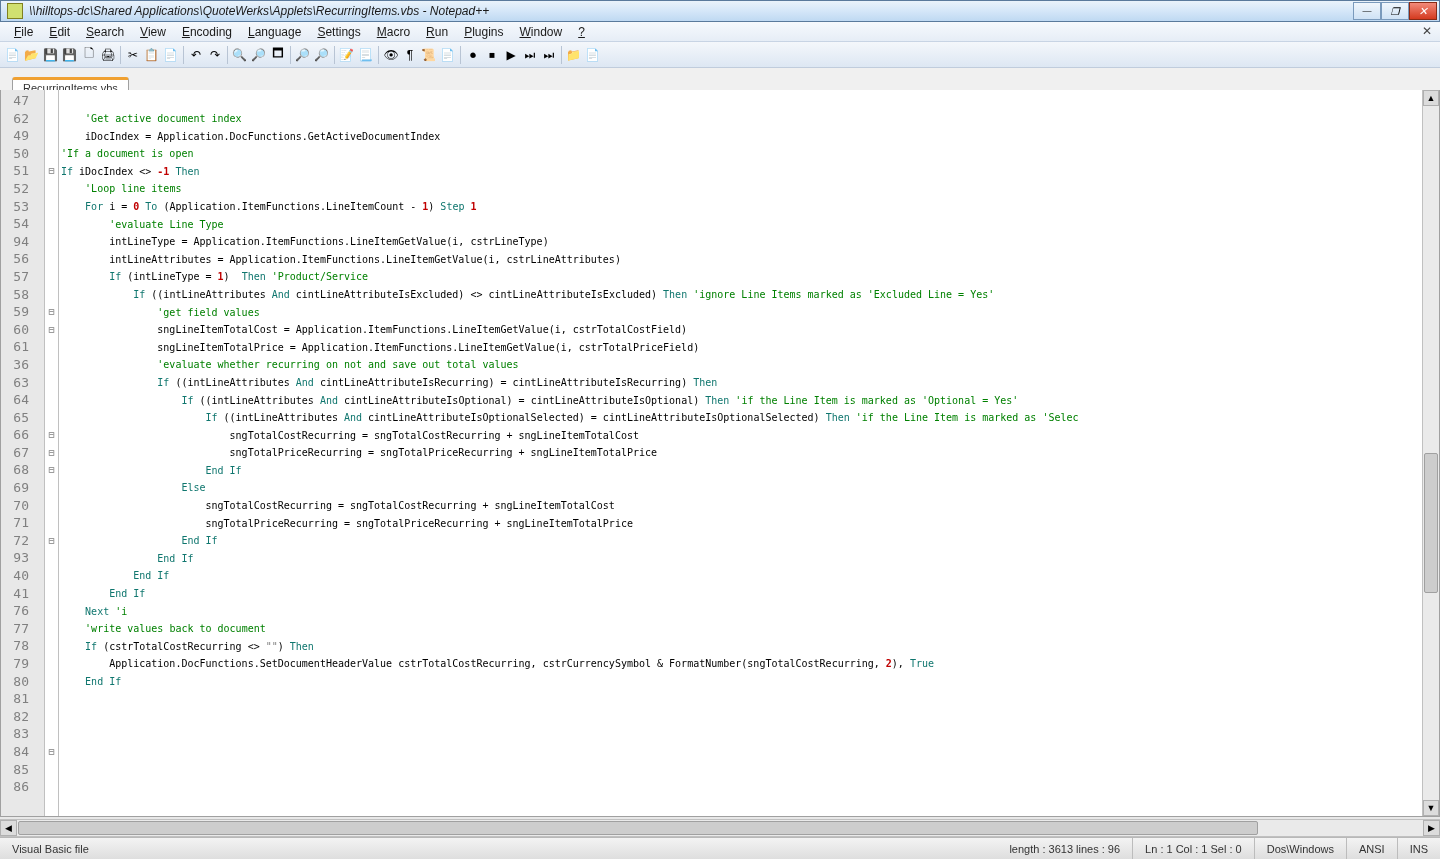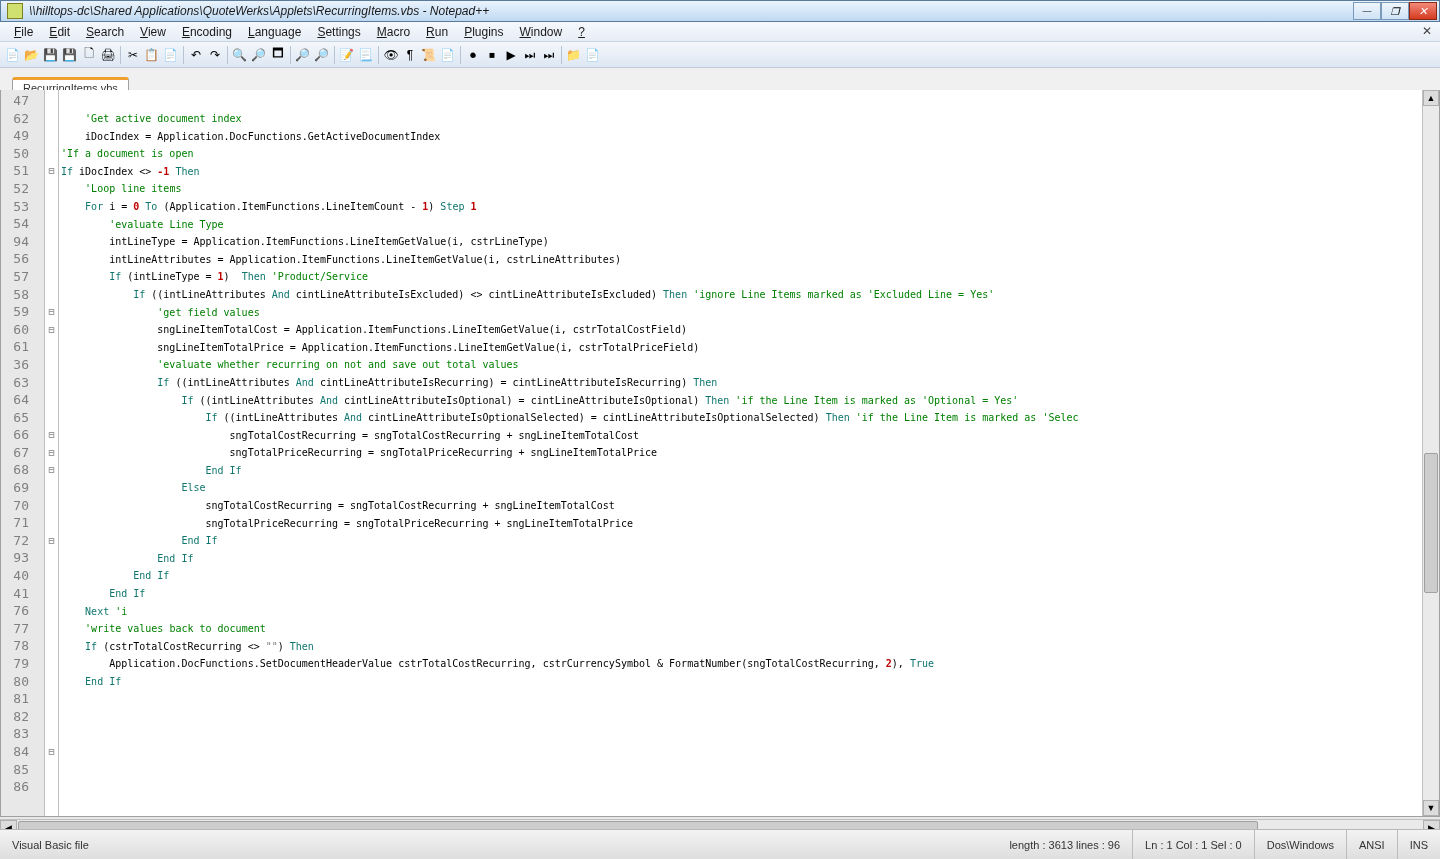--- a/index.html
+++ b/index.html
@@ -45,21 +45,21 @@
 .vscroll .arrow{height:16px;background:#dcdcdc;border:1px solid #b0b0b0;display:flex;align-items:center;justify-content:center;font-size:9px;}
 .vscroll .thumb{position:absolute;left:1px;right:1px;top:50%;height:140px;background:#cdcdcd;border:1px solid #a0a0a0;border-radius:2px;}
 
 
 .hscroll { position:absolute; left:0; right:0; bottom:22px; height:18px; background:#eaeaea; border-top:1px solid #c0c0c0; border-bottom:1px solid #c0c0c0; display:flex; }
 .hscroll .arrow{width:17px;background:#dcdcdc;border:1px solid #b0b0b0;display:flex;align-items:center;justify-content:center;font-size:9px;}
 .hscroll .track{flex:1;position:relative;}
 .hscroll .thumb{position:absolute;top:1px;bottom:1px;left:1px;width:1240px;background:#cdcdcd;border:1px solid #a0a0a0;border-radius:2px;}
 
 
-.statusbar { position:absolute; bottom:0; left:0; right:0; height:30px; background:linear-gradient(to bottom,#f3f3f3,#dedede); border-top:1px solid #b8b8b8; display:flex; align-items:center; font-size:11px; color:#333; }
+.statusbar { position:absolute; bottom:0; left:0; right:0; height:22px; background:linear-gradient(to bottom,#f3f3f3,#dedede); border-top:1px solid #b8b8b8; display:flex; align-items:center; font-size:11px; color:#333; }
 .statusbar .cell { padding:0 12px; border-right:1px solid #bcbcbc; height:100%; display:flex; align-items:center;}
 .statusbar .spacer { flex:1; }
 </style>
 </head>
 <body>
 
 <div class="titlebar">
   <div class="app-icon"></div>
   <div class="title-text">\\hilltops-dc\Shared Applications\QuoteWerks\Applets\RecurringItems.vbs - Notepad++</div>
   <div class="win-controls">

